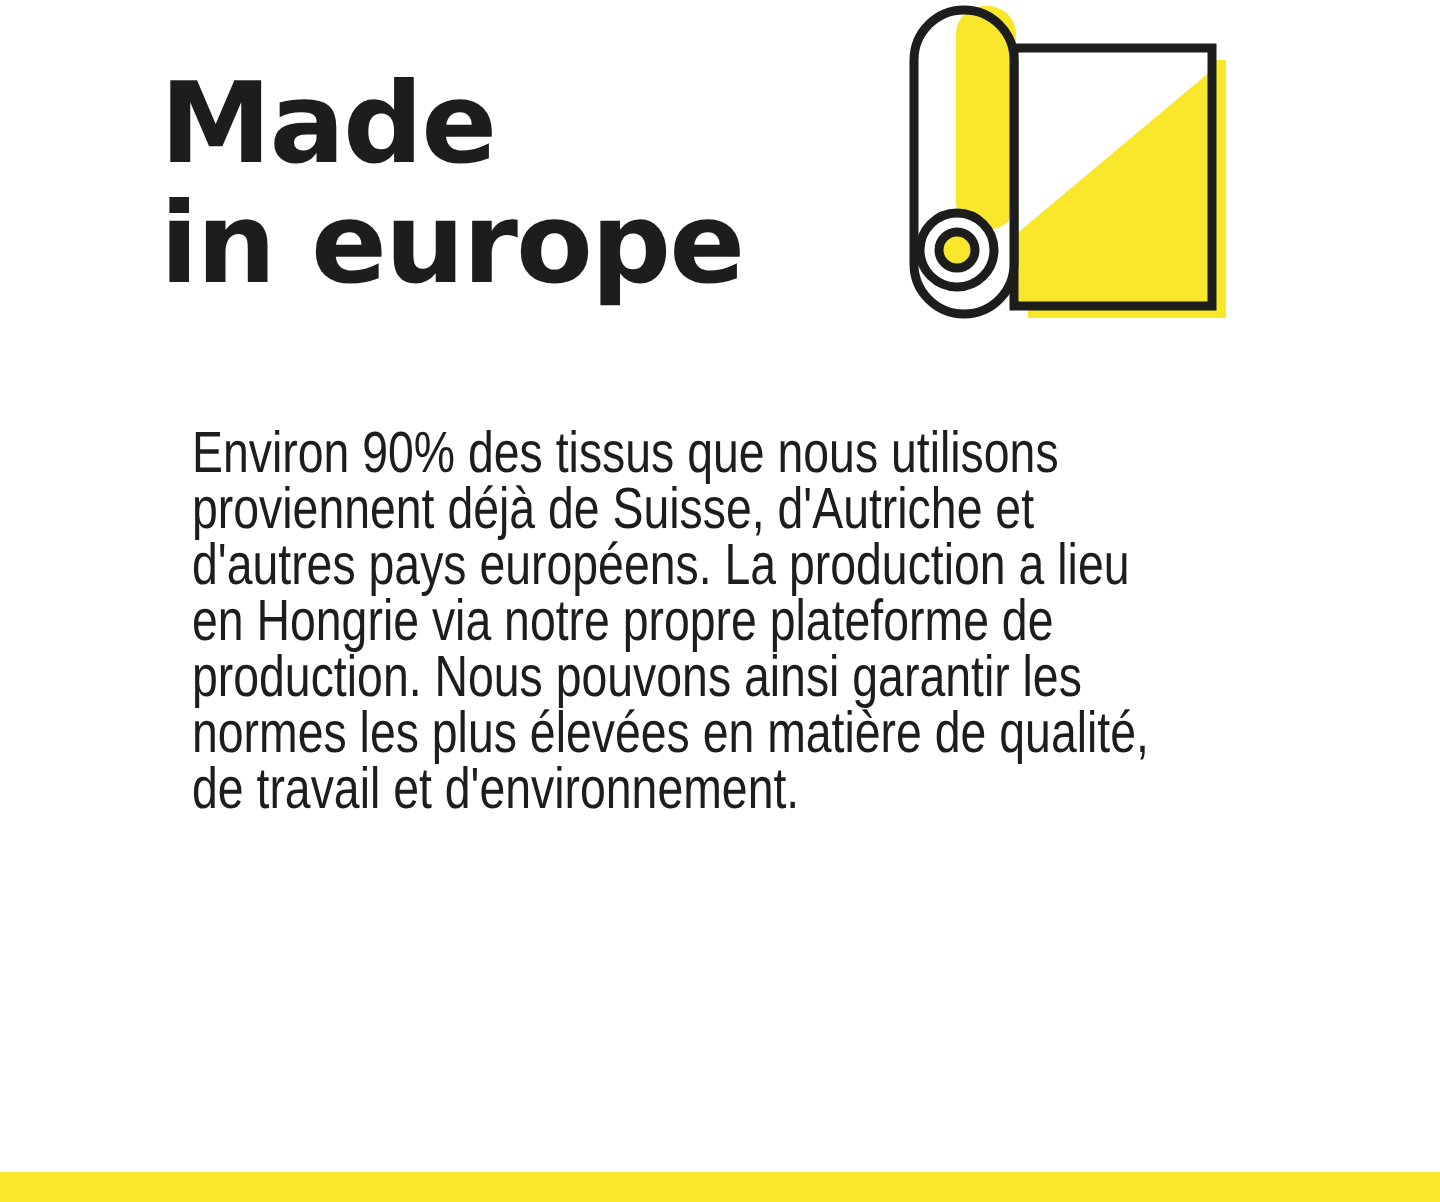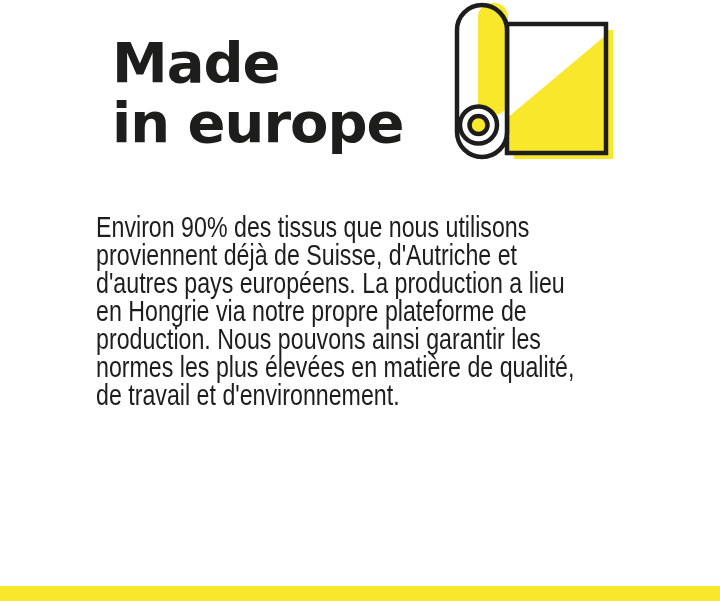--- a/index.html
+++ b/index.html
@@ -10,21 +10,21 @@
   .page {
     position: relative;
     width: 720px;
     height: 601px;
     background: #ffffff;
     overflow: hidden;
     font-family: "Liberation Sans", sans-serif;
   }
   .title {
     position: absolute;
-    left: 112px;
+    left: 80px;
     top: 33px;
     margin: 0;
     font-family: "DejaVu Sans", sans-serif;
     font-weight: bold;
     font-size: 56px;
     line-height: 60px;
     letter-spacing: -1px;
     white-space: pre-line;
   }
   .paragraph {

